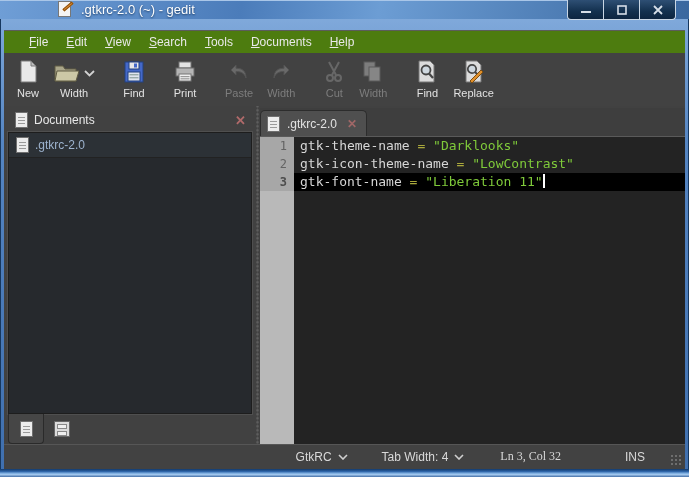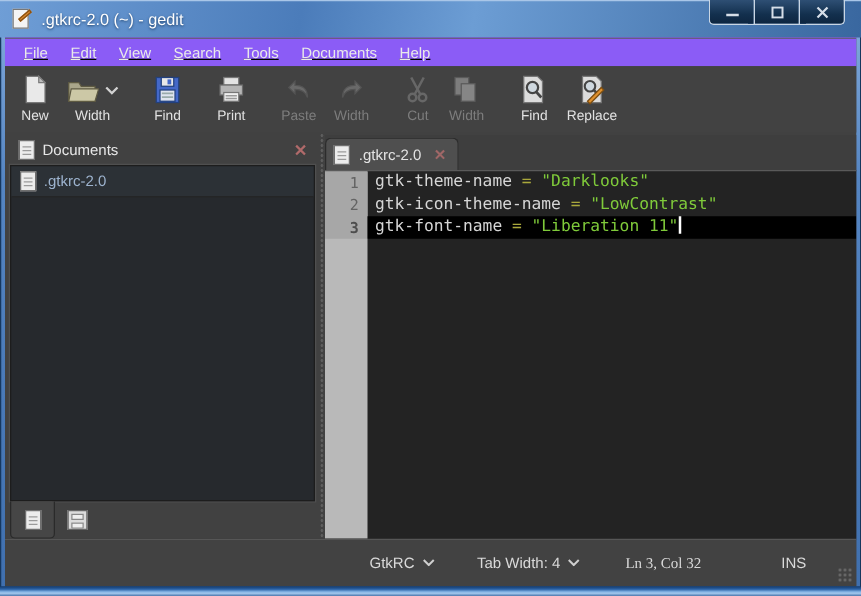--- a/index.html
+++ b/index.html
@@ -2,40 +2,40 @@
 <html><head>
 <meta charset="utf-8">
 <style>
   html,body{margin:0;padding:0;background:#888;}
   *{box-sizing:border-box;}
   .window{position:relative;width:689px;height:477px;overflow:hidden;
     font-family:"Liberation Sans",sans-serif;
     background:linear-gradient(180deg,#86aede 0%,#5585c2 30%,#3f6fae 100%);
     box-shadow:inset 0 0 0 1px #16375e;}
   
-  .titlebar{position:absolute;left:0;top:0;right:0;height:30px;display:flex;align-items:center;
+  .titlebar{position:absolute;left:0;top:0;right:0;height:19px;display:flex;align-items:center;
     background:linear-gradient(100deg,#6f9ed6 0%,#4b7cba 35%,#6c9dd4 55%,#39679f 100%);
-    box-shadow:inset 0 1px 0 #a9c6e8;}
+    box-shadow:inset 0 1px 0 #a9c6e8;padding-left:48px;}
   .title-icon{width:17px;height:17px;margin:0 7px 0 9px;position:relative;flex:0 0 auto;}
   .title-icon .pg{position:absolute;left:1px;top:0;width:13px;height:16px;background:#f4f4f4;border:1px solid #777;}
   .title-icon .pencil{position:absolute;left:5px;top:4px;width:12px;height:3px;background:#e08a2c;border:1px solid #8a5214;transform:rotate(-40deg);}
   .title-text{color:#fff;font-size:13px;text-shadow:0 1px 2px #1c3c64;}
   .win-controls{position:absolute;right:13px;top:0;display:flex;}
   .win-btn{width:37px;height:20px;display:flex;align-items:center;justify-content:center;
     background:linear-gradient(180deg,#2e4f74 0%,#13304e 60%,#0d2540 100%);
     border:1px solid #c9d6e4;border-top:none;margin-left:-1px;cursor:default;}
   .win-btn:first-child{border-bottom-left-radius:4px;}
   .win-btn:last-child{border-bottom-right-radius:4px;}
   .win-btn svg{display:block;}
   
   .app{position:absolute;left:4px;right:4px;top:30px;bottom:8px;background:#414141;display:flex;flex-direction:column;}
   .bottom-edge{position:absolute;left:0;right:0;bottom:0;height:8px;
     background:linear-gradient(180deg,#12396a 0%,#2b62a6 30%,#7fb0e2 55%,#a3c8ee 70%,#426ea6 100%);}
   
-  .menubar{height:23px;display:flex;align-items:center;background:#8b5cf6;box-shadow:inset 0 1px 0 #5c5c5c;padding-left:6px;flex:0 0 auto;text-decoration:underline;}
+  .menubar{height:23px;display:flex;align-items:center;background:#4d7c0f;box-shadow:inset 0 1px 0 #5c5c5c;padding-left:16px;flex:0 0 auto;}
   .menu-item{color:#e9e9e9;font-size:12px;padding:3px 9px;cursor:default;}
   .menu-item .u{text-decoration:underline;}
   
   .toolbar{height:53px;display:flex;align-items:flex-start;background:#424242;padding:4px 6px 2px 6px;flex:0 0 auto;}
   .tb-btn{display:flex;flex-direction:column;align-items:center;justify-content:flex-start;padding:2px 7px;cursor:default;}
   .tb-iconrow{display:flex;align-items:center;height:26px;}
   .tb-label{font-size:11px;color:#e2e2e2;margin-top:2px;}
   .tb-btn.disabled .tb-label{color:#7d7d7d;}
   .tb-btn.disabled .tb-iconrow{opacity:.42;filter:grayscale(1);}
   .tb-sep{width:2px;margin:4px 6px;background:linear-gradient(90deg,#303030 0 1px,#5a5a5a 1px 2px);}
@@ -74,21 +74,21 @@
     font-family:"DejaVu Sans Mono",monospace;font-size:12px;}
   .gutter-cell.current{font-weight:bold;color:#4d4d4d;}
   .code{position:absolute;left:34px;right:0;top:0;bottom:0;}
   .code-line{height:18px;line-height:18px;white-space:pre;font-family:"DejaVu Sans Mono",monospace;font-size:13px;padding-left:6px;}
   .code-line.current{background:#000;}
   .tok-ident{color:#d6d6d6;}
   .tok-op{color:#aaa83c;}
   .tok-str{color:#7fca3a;}
   .caret{display:inline-block;width:2px;height:14px;background:#fff;vertical-align:-2px;}
   
-  .statusbar{height:38px;flex:0 0 auto;display:flex;align-items:center;justify-content:flex-end;
+  .statusbar{height:25px;flex:0 0 auto;display:flex;align-items:center;justify-content:flex-end;
     background:#424242;box-shadow:inset 0 1px 0 #565656;color:#d9d9d9;font-size:12px;position:relative;}
   .sb-group{display:flex;align-items:center;cursor:default;}
   .sb-group svg{margin-left:6px;}
   .sb-lang{margin-right:34px;}
   .sb-tab{margin-right:36px;}
   .sb-pos{margin-right:64px;font-family:Liberation Serif, serif;}
   .sb-mode{margin-right:40px;}
   .grip{position:absolute;right:3px;bottom:3px;width:12px;height:12px;
     background-image:radial-gradient(#6e6e6e 1px,transparent 1.2px);background-size:4px 4px;}
 </style>

